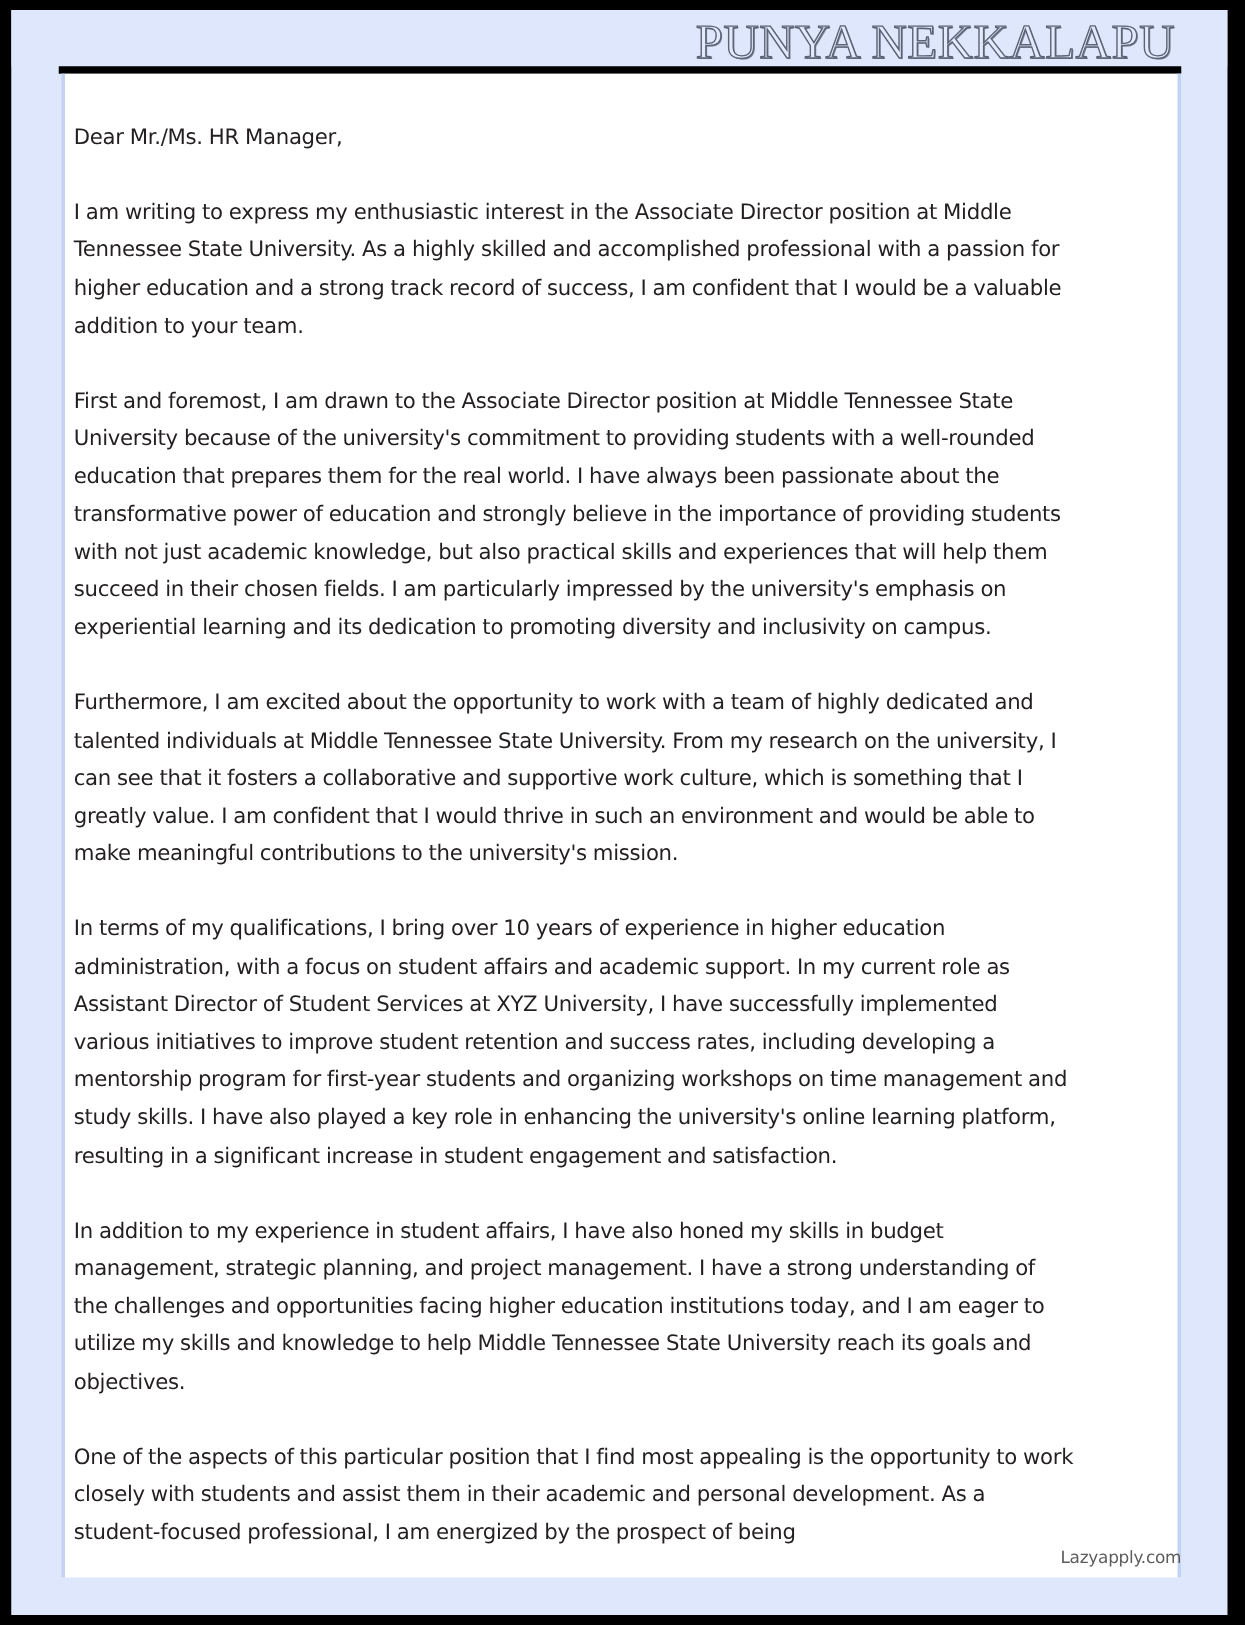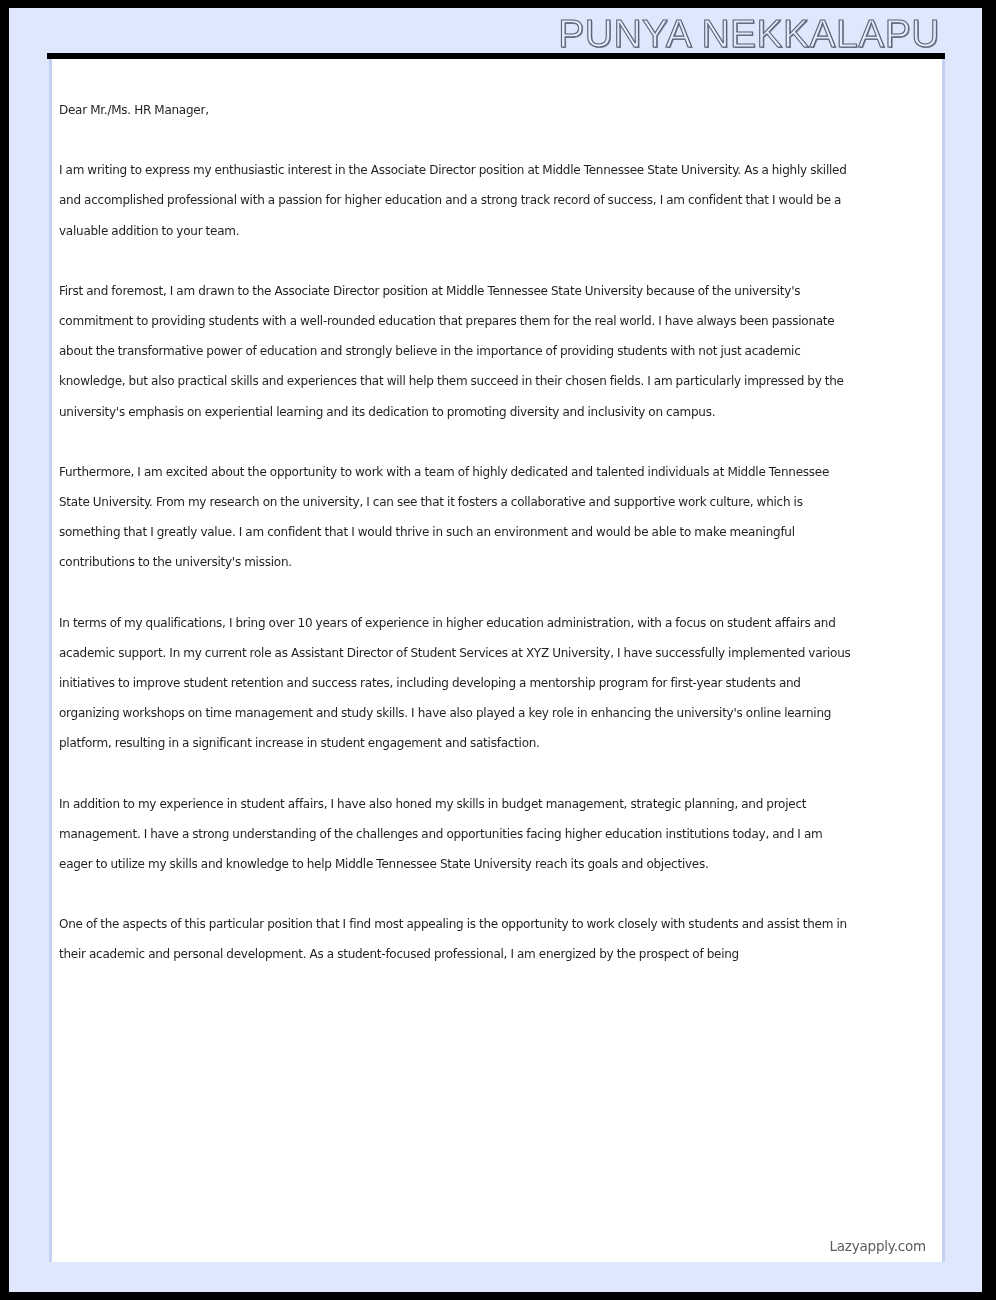--- a/index.html
+++ b/index.html
@@ -33,21 +33,21 @@
     top: 0;
     right: 0;
     height: 45px;
     background: #dee7fb;
   }
 
   .header-title {
     position: absolute;
     right: 42px;
     top: 6px;
-    font-family: Liberation Sans, sans-serif;
+    font-family: Liberation Serif, serif;
     font-size: 39px;
     font-weight: 400;
     letter-spacing: 0.5px;
     line-height: 1;
     color: #e3eafc;
     -webkit-text-stroke: 1.1px #5a6275;
     text-shadow: 1px 1px 0 rgba(40,48,66,0.55);
     white-space: nowrap;
   }
 
@@ -74,41 +74,41 @@
     box-sizing: border-box;
     overflow: visible;
   }
 
   
   .letter {
     position: absolute;
     left: 50px;
     top: 87px;
     width: 800px;
-    font-size: 12px;
+    font-size: 17px;
     line-height: 30.2px;
     color: #231f20;
     font-family: "DejaVu Sans", "Liberation Sans", sans-serif;
     letter-spacing: -0.25px;
   }
 
   .letter p {
     margin: 0 0 30px 0;
     text-align: left;
     word-spacing: -0.3px;
   }
 
   .letter p:last-child {
     margin-bottom: 4px;
   }
 
   
   .watermark {
     position: absolute;
-    right: 56px;
+    right: 37px;
     bottom: 38px;
     font-size: 13.5px;
     color: #5c5c5c;
     font-family: "DejaVu Sans", "Liberation Sans", sans-serif;
     letter-spacing: -0.2px;
     white-space: nowrap;
   }
 </style>
 </head>
 <body>

